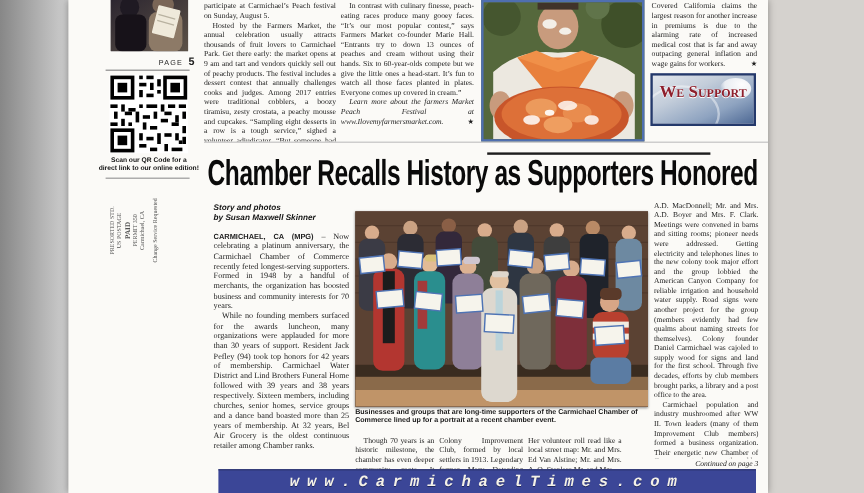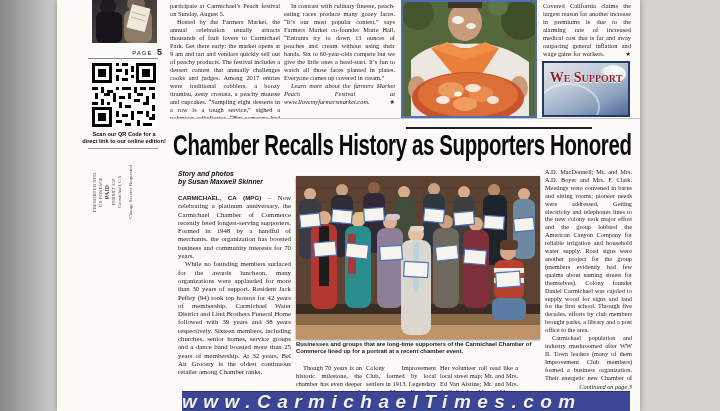--- a/index.html
+++ b/index.html
@@ -37,21 +37,21 @@
   .bodytxt{font-size:6.4px;line-height:8px;text-align:justify;color:#1c1c1c;}
   .bodytxt p{margin:0;}
   .bodytxt p.ind{text-indent:7px;}
   .topcol1{left:170px;top:2px;width:110px;height:116px;overflow:hidden;}
   .topcol2{left:284px;top:2px;width:111px;height:116px;overflow:hidden;}
   .it{font-style:italic;}
   .star{float:right;font-style:normal;font-size:6px;}
   .peach-photo{left:401px;top:0;width:136px;height:118px;
     border:2px solid #4f6fb0;box-sizing:border-box;overflow:hidden;background:#55683c;}
   .topcol3{left:543px;top:2px;width:88px;height:57px;overflow:hidden;}
-  .military{left:542px;top:61px;width:88px;height:56px;box-sizing:border-box;
+  .military{left:542px;top:61px;width:88px;height:44px;box-sizing:border-box;
     border:2px solid #24396b;
     background:linear-gradient(155deg,#e2e6ec 0%,#c3cdda 35%,#8ea3c0 70%,#4d6894 100%);
     overflow:hidden;}
   .military .txt{position:absolute;left:0;top:7px;width:100%;text-align:center;
     font-family:"Liberation Serif",serif;font-weight:bold;font-variant:small-caps;
     font-size:14px;line-height:16px;color:#8e1f2c;
     text-shadow:0 0 1px #fff,0 1px 0 #fff;}
   .military .eagle{position:absolute;right:2px;top:2px;width:26px;height:18px;
     background:radial-gradient(ellipse at 70% 30%,#fdfdfd 0%,#e9edf2 55%,transparent 72%);
     border-radius:50%;}
@@ -79,23 +79,23 @@
   .ucol2{left:296px;width:66px;}
   .ucol3{left:366px;width:70px;}
   .ucol4{left:440px;width:78px;}
   .col5{left:545px;top:168px;width:87px;height:214px;overflow:hidden;
     font-size:6.3px;line-height:7.9px;}
   .continued{left:545px;top:383px;width:87px;text-align:right;
     font-style:italic;font-size:6.3px;color:#1c1c1c;}
   
   .urlbar{left:182px;top:391px;width:448px;height:20px;background:#3b4697;
     border-top:1px solid #2b346f;}
-  .urlbar span{display:block;
-    font-family:Liberation Sans, sans-serif;font-weight:bold;font-style:italic;
-    font-size:19px;line-height:19px;letter-spacing:6.5px;color:#f4f1e8;
+  .urlbar span{display:block;text-align:center;
+    font-family:Liberation Mono, monospace;font-weight:bold;font-style:italic;
+    font-size:13px;line-height:19px;letter-spacing:6.5px;color:#f4f1e8;
     text-shadow:0 1px 0 #20285c;}
 </style>
 </head>
 <body>
 
 <div class="abs bg-left"></div>
 <div class="abs page"></div>
 
 <div class="abs tl-photo">
   <svg width="65" height="43" viewBox="0 0 65 43">

